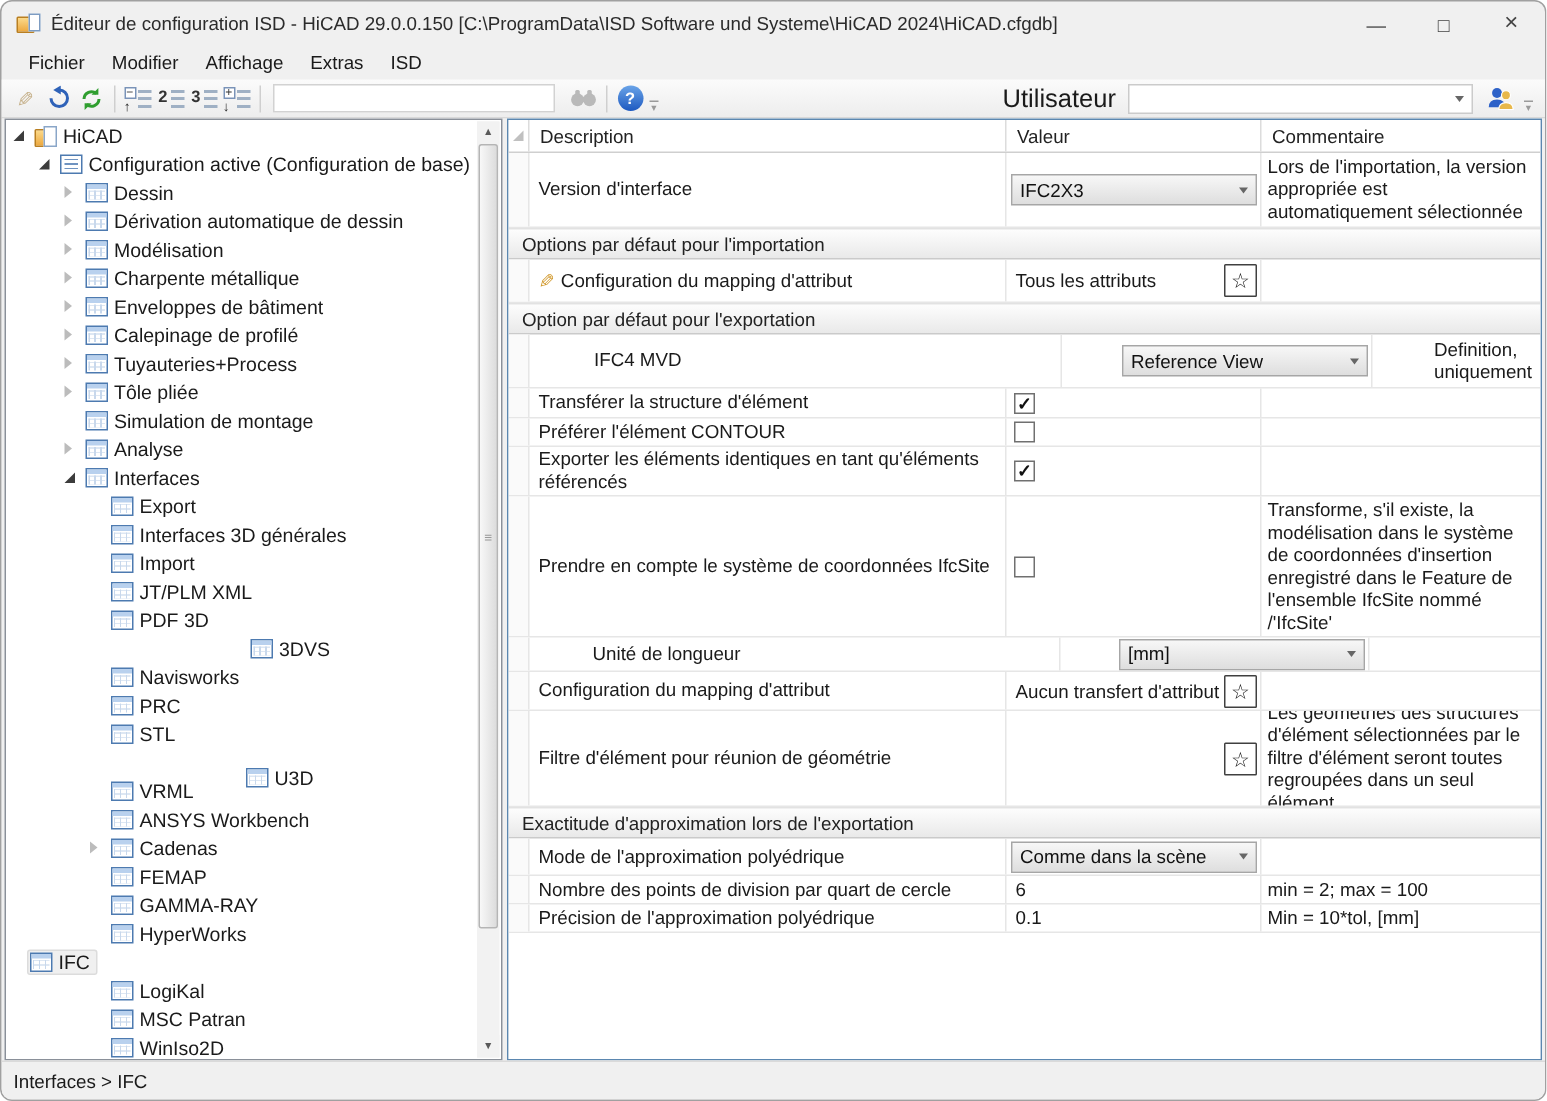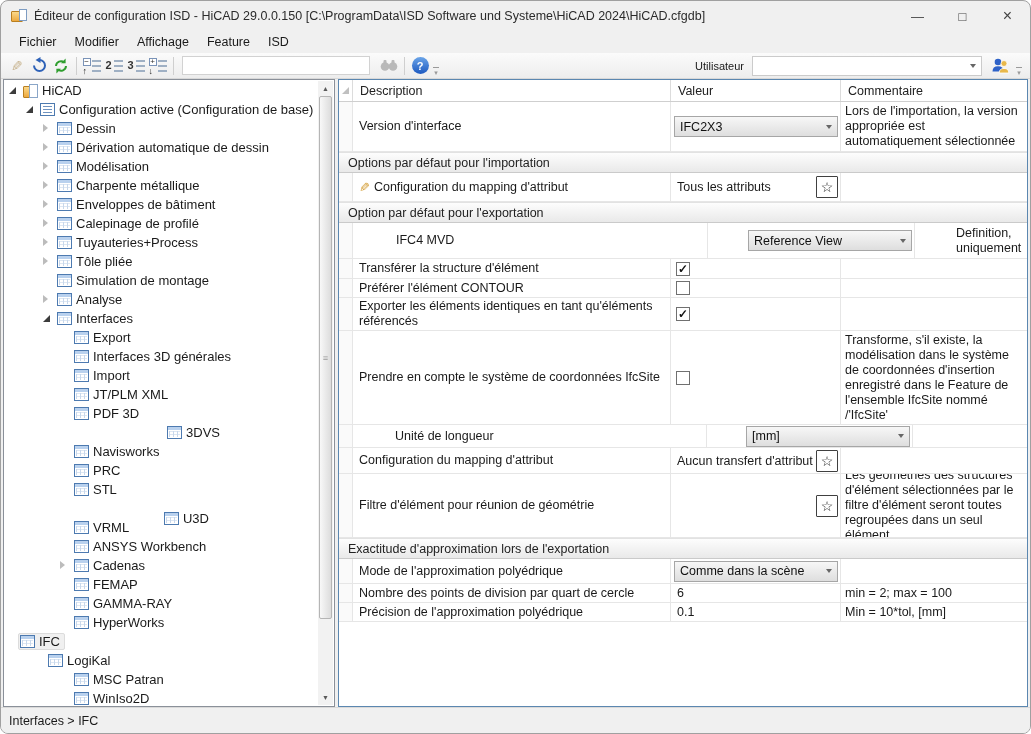--- a/index.html
+++ b/index.html
@@ -40,21 +40,21 @@
   .tb-search{ width:188px; height:19px; border:1px solid #d2d2d2; background:#fff;
       margin:0 8px 0 4px; font-size:12px; padding:0 4px; font-family:inherit; }
   .help-circle{ width:17px; height:17px; border-radius:50%;
       background:linear-gradient(#6aa4e8,#1d59c0); color:#fff; font-size:11px; font-weight:bold;
       display:flex; align-items:center; justify-content:center; }
   .grip{ width:10px; height:20px; display:flex; flex-direction:column; align-items:center;
       justify-content:flex-end; color:#9a9a9a; }
   .grip .bar{ width:6px; height:1px; background:#9a9a9a; margin-bottom:2px; }
   .grip .chev{ font-size:7px; line-height:6px; }
   .tb-right{ margin-left:auto; display:flex; align-items:center; }
-  .user-label{ font-size:11px; color:#1a1a1a; margin-right:8px; }
+  .user-label{ font-size:17px; color:#1a1a1a; margin-right:8px; }
   .user-combo{ width:230px; height:20px; background:#fff; border:1px solid #cbcbcb;
       display:flex; align-items:center; justify-content:flex-end; padding-right:5px; }
   .combo-arrow{ width:0; height:0; border-left:3.5px solid transparent;
       border-right:3.5px solid transparent; border-top:4px solid #666; }
   .users-btn{ width:24px; height:22px; display:flex; align-items:center; justify-content:center; margin:0 2px 0 6px; }
 
   
   .main{ position:absolute; left:0; right:0; top:78px; bottom:26px; background:#f0f0f0; }
   .tree-panel{ position:absolute; left:2px; top:0; width:332px; height:100%;
       background:#fff; border:1px solid #8a9099; overflow:hidden; }
@@ -152,21 +152,21 @@
       <span class="win-btn close">
           <span>×</span>
         </span>
     </span>
   </div>
 
   <div class="menubar">
     <span class="menu-item">Fichier</span>
     <span class="menu-item">Modifier</span>
     <span class="menu-item">Affichage</span>
-    <span class="menu-item">Feature</span>
+    <span class="menu-item">Extras</span>
     <span class="menu-item">ISD</span>
   </div>
 
   <div class="toolbar">
     <span class="tbtn">
         <span class="pencil-glyph">✎</span>
       </span>
     <span class="tbtn">
       <svg width="17" height="17" viewBox="0 0 17 17">
           <path d="M8.5 3 a5.5 5.5 0 1 1 -5.5 5.5" fill="none" stroke="#2e62b8" stroke-width="2"></path>
@@ -456,21 +456,21 @@
               <span class="tlabel">HyperWorks</span>
             </span>
           </div>
           <div class="tree-row" style="">
             <span class="exp leaf"></span>
             <span class="tinner selected">
               <span class="ticon table"></span>
               <span class="tlabel">IFC</span>
             </span>
           </div>
-          <div class="tree-row" style="padding-left: 28px;">
+          <div class="tree-row" style="padding-left: 54px;">
             <span class="exp leaf"></span>
             <span class="tinner">
               <span class="ticon table"></span>
               <span class="tlabel">LogiKal</span>
             </span>
           </div>
           <div class="tree-row" style="padding-left: 54px;">
             <span class="exp leaf"></span>
             <span class="tinner">
               <span class="ticon table"></span>

